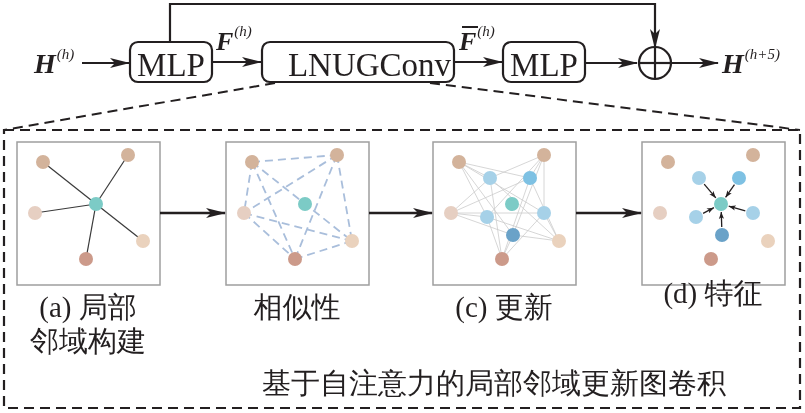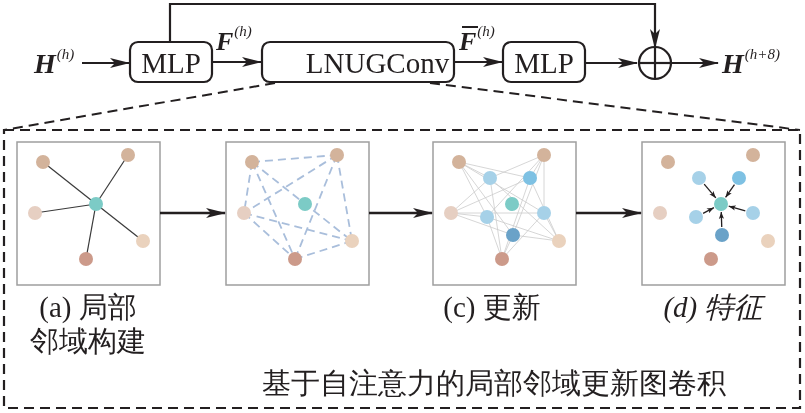--- a/index.html
+++ b/index.html
@@ -1,20 +1,20 @@
 <!DOCTYPE html>
 <html><head>
 <meta charset="utf-8">
 <style>
   html, body { margin: 0; padding: 0; background: #ffffff; }
   body { width: 805px; height: 413px; position: relative; overflow: hidden;
          font-family: "Liberation Serif", "DejaVu Serif", serif; color: #231f20; }
   #canvas { position: absolute; left: 0; top: 0; width: 805px; height: 413px; }
   .lbl { position: absolute; font-family: "Liberation Serif", "DejaVu Serif", serif; color: #231f20; white-space: nowrap; }
-  .box-label { font-size: 29px; text-align: center; line-height: 1; }
+  .box-label { font-size: 33px; text-align: center; line-height: 1; }
   .math { font-weight: bold; font-style: italic; font-size: 28px; }
   .sup { font-size: 15px; font-style: italic; font-weight: normal; position: relative; top: -14px; margin-left: 1px; }
   .cap { font-size: 29px; line-height: 34px; text-align: center; }
 </style>
 </head>
 <body>
 
 <svg id="canvas" viewBox="0 0 805 413" xmlns="http://www.w3.org/2000/svg">
   <defs>
     <marker id="arrowhead" viewBox="0 0 20 10" refX="19" refY="5" markerWidth="20" markerHeight="10" markerUnits="userSpaceOnUse" orient="auto">
@@ -159,37 +159,38 @@
 </svg>
 
 <div class="lbl math" style="left:34px; top:48px;">
   <span>H</span><span class="sup">(h)</span>
 </div>
 <div class="lbl box-label" style="left:130px; top:49px; width:82px;">MLP</div>
 
 <div class="lbl math" style="left:216px; top:27px; font-size:26px;">
   <span>F</span><span class="sup">(h)</span>
 </div>
-<div class="lbl box-label" style="left:270px; top:49px; width:215px;">LNUGConv</div>
+<div class="lbl box-label" style="left:262px; top:49px; width:215px;">LNUGConv</div>
 
 <div class="lbl math" style="left:459px; top:27px; font-size:26px;">
   <span>F</span><span class="sup">(h)</span>
 </div>
 <div class="lbl box-label" style="left:503px; top:49px; width:82px;">MLP</div>
 
 <div class="lbl math" style="left:722px; top:48px;">
-  <span>H</span><span class="sup">(h+8)</span>
+  <span>H</span><span class="sup">(h+5)</span>
 </div>
 
 <div class="lbl cap" style="left:8px; top:290px; width:160px;">
   <div>(a) 局部</div>
   <div>邻域构建</div>
 </div>
 <div class="lbl cap" style="left:217px; top:290px; width:160px;">
+  <div>相似性</div>
 </div>
-<div class="lbl cap" style="left:412px; top:290px; width:160px;">
+<div class="lbl cap" style="left:424px; top:290px; width:160px;">
   <div>(c) 更新</div>
 </div>
-<div class="lbl cap" style="left:633px; top:290px; width:160px;font-style:italic;">
+<div class="lbl cap" style="left:633px; top:276px; width:160px;">
   <div>(d) 特征</div>
 </div>
 
 <div class="lbl cap" style="left:262px; top:366px; width:536px; text-align:left;">基于自注意力的局部邻域更新图卷积</div>
 
 </body></html>

